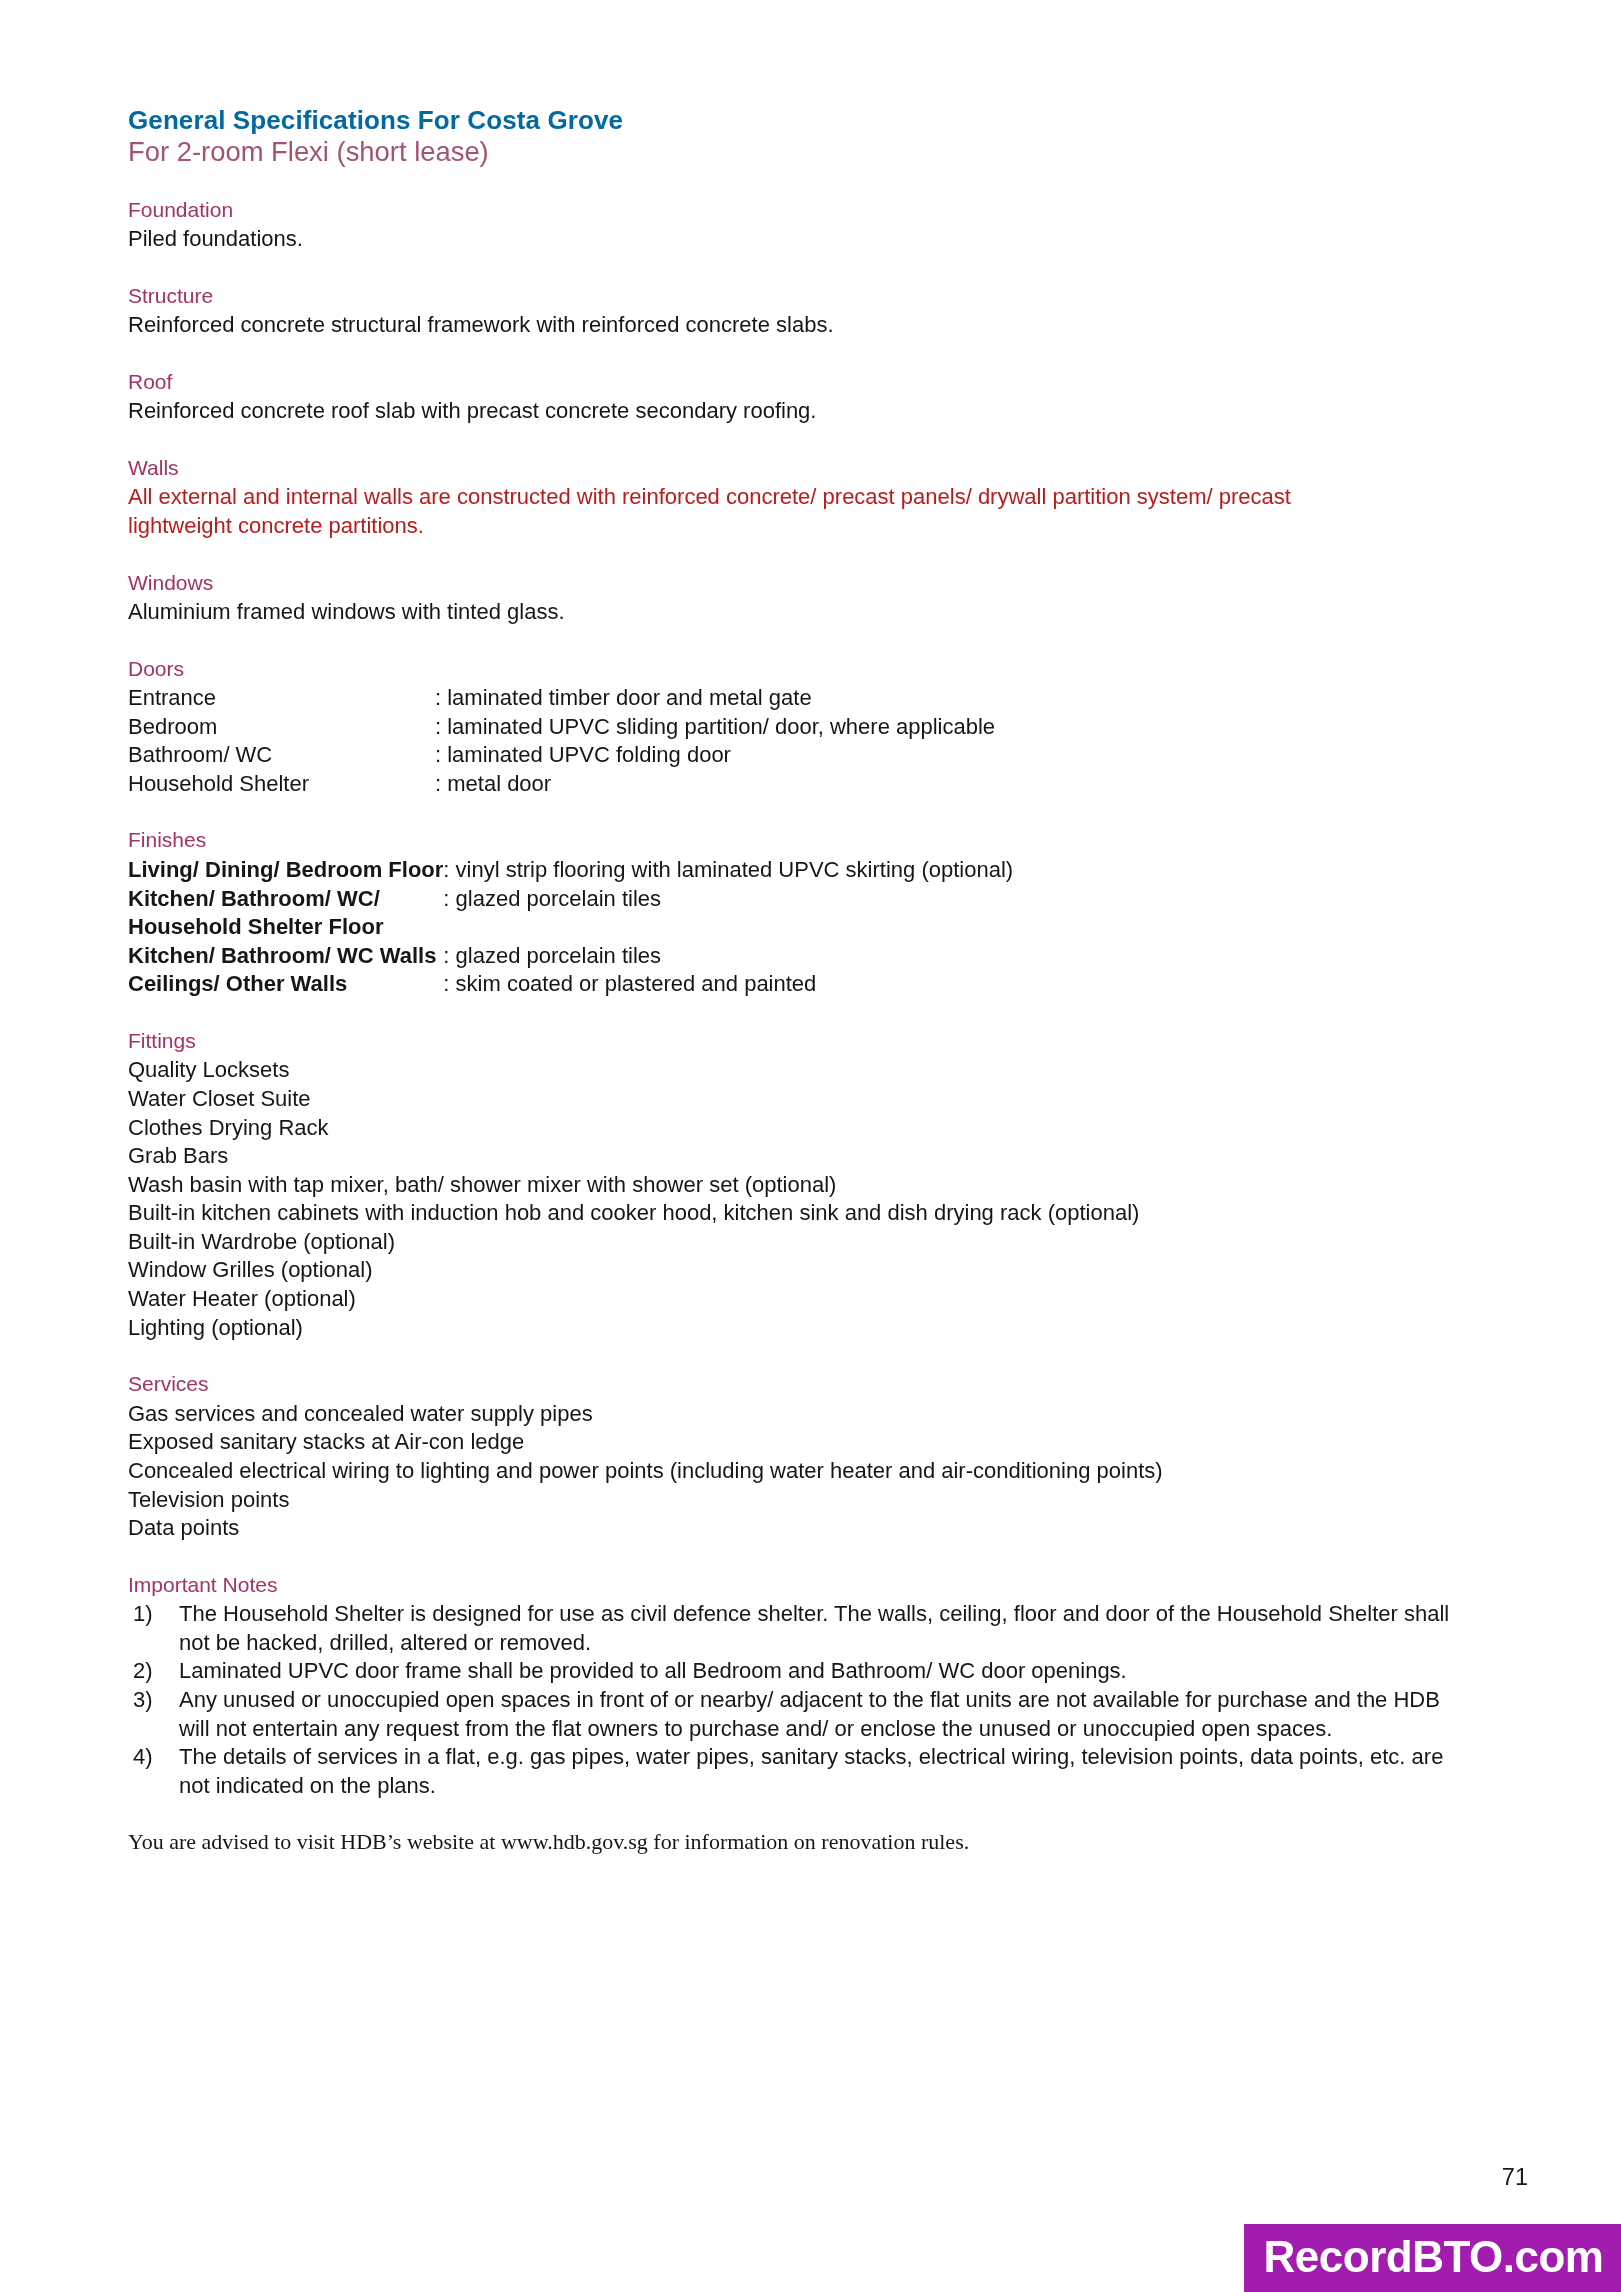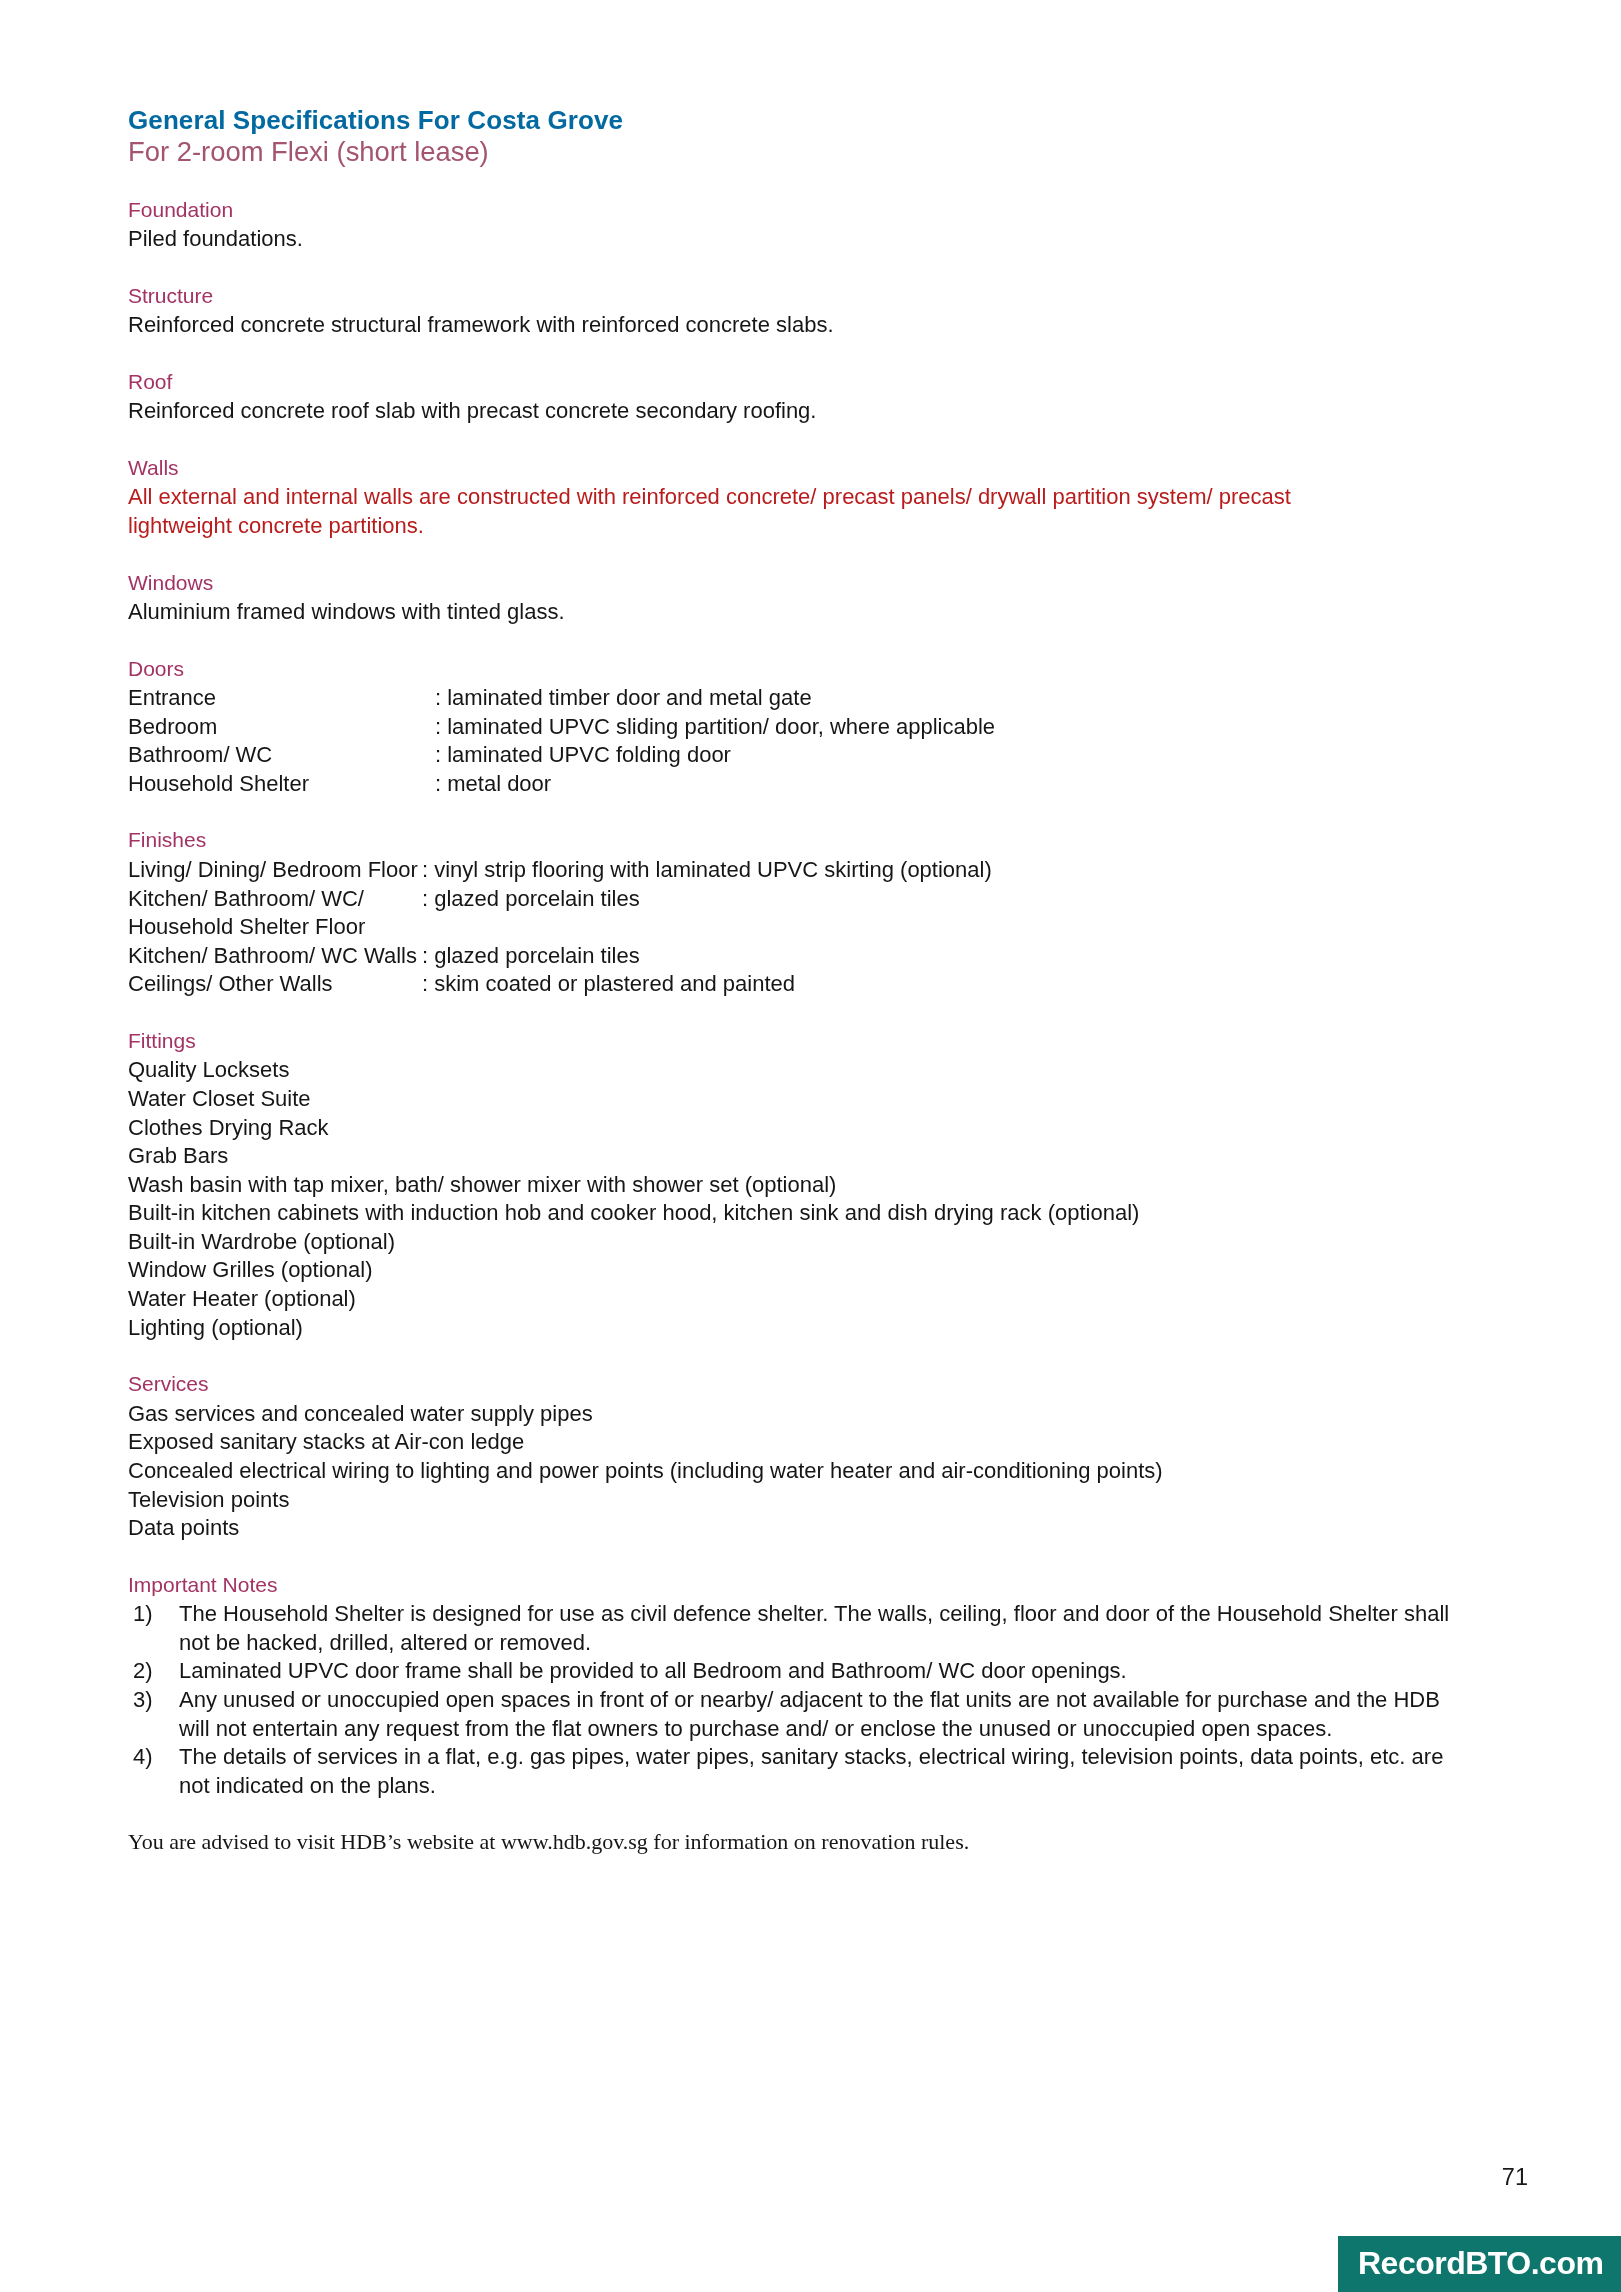--- a/index.html
+++ b/index.html
@@ -78,21 +78,21 @@
   .spec-table td {
     padding: 0;
     vertical-align: top;
     font-size: 22px;
     line-height: 1.30;
     color: #161616;
     white-space: nowrap;
     margin-left: 8px;
   }
   .spec-label-doors { width: 307px; }
-  .spec-label-fin   { width: 294px; }
+  .spec-label-fin   { width: 294px; font-weight: bold; }
 
   
   .notes-list {
     margin: 0;
     padding: 0;
     list-style: none;
   }
   .note-item {
     position: relative;
     padding-left: 51px;
@@ -122,24 +122,24 @@
     right: 93px;
     bottom: 102px;
     font-size: 23.5px;
     color: #1a1a1a;
     margin-top: 40px;
   }
   #watermark {
     position: absolute;
     right: 0;
     bottom: 0;
-    background: #0f766e;
+    background: #a21caf;
     color: #ffffff;
     font-weight: bold;
-    font-size: 32px;
+    font-size: 44px;
     line-height: 1;
     letter-spacing: -0.5px;
     padding: 11.8px 17.6px 13.7px 19.6px;
     white-space: nowrap;
   }
 </style>
 </head>
 <body>
 
 <div id="page">

